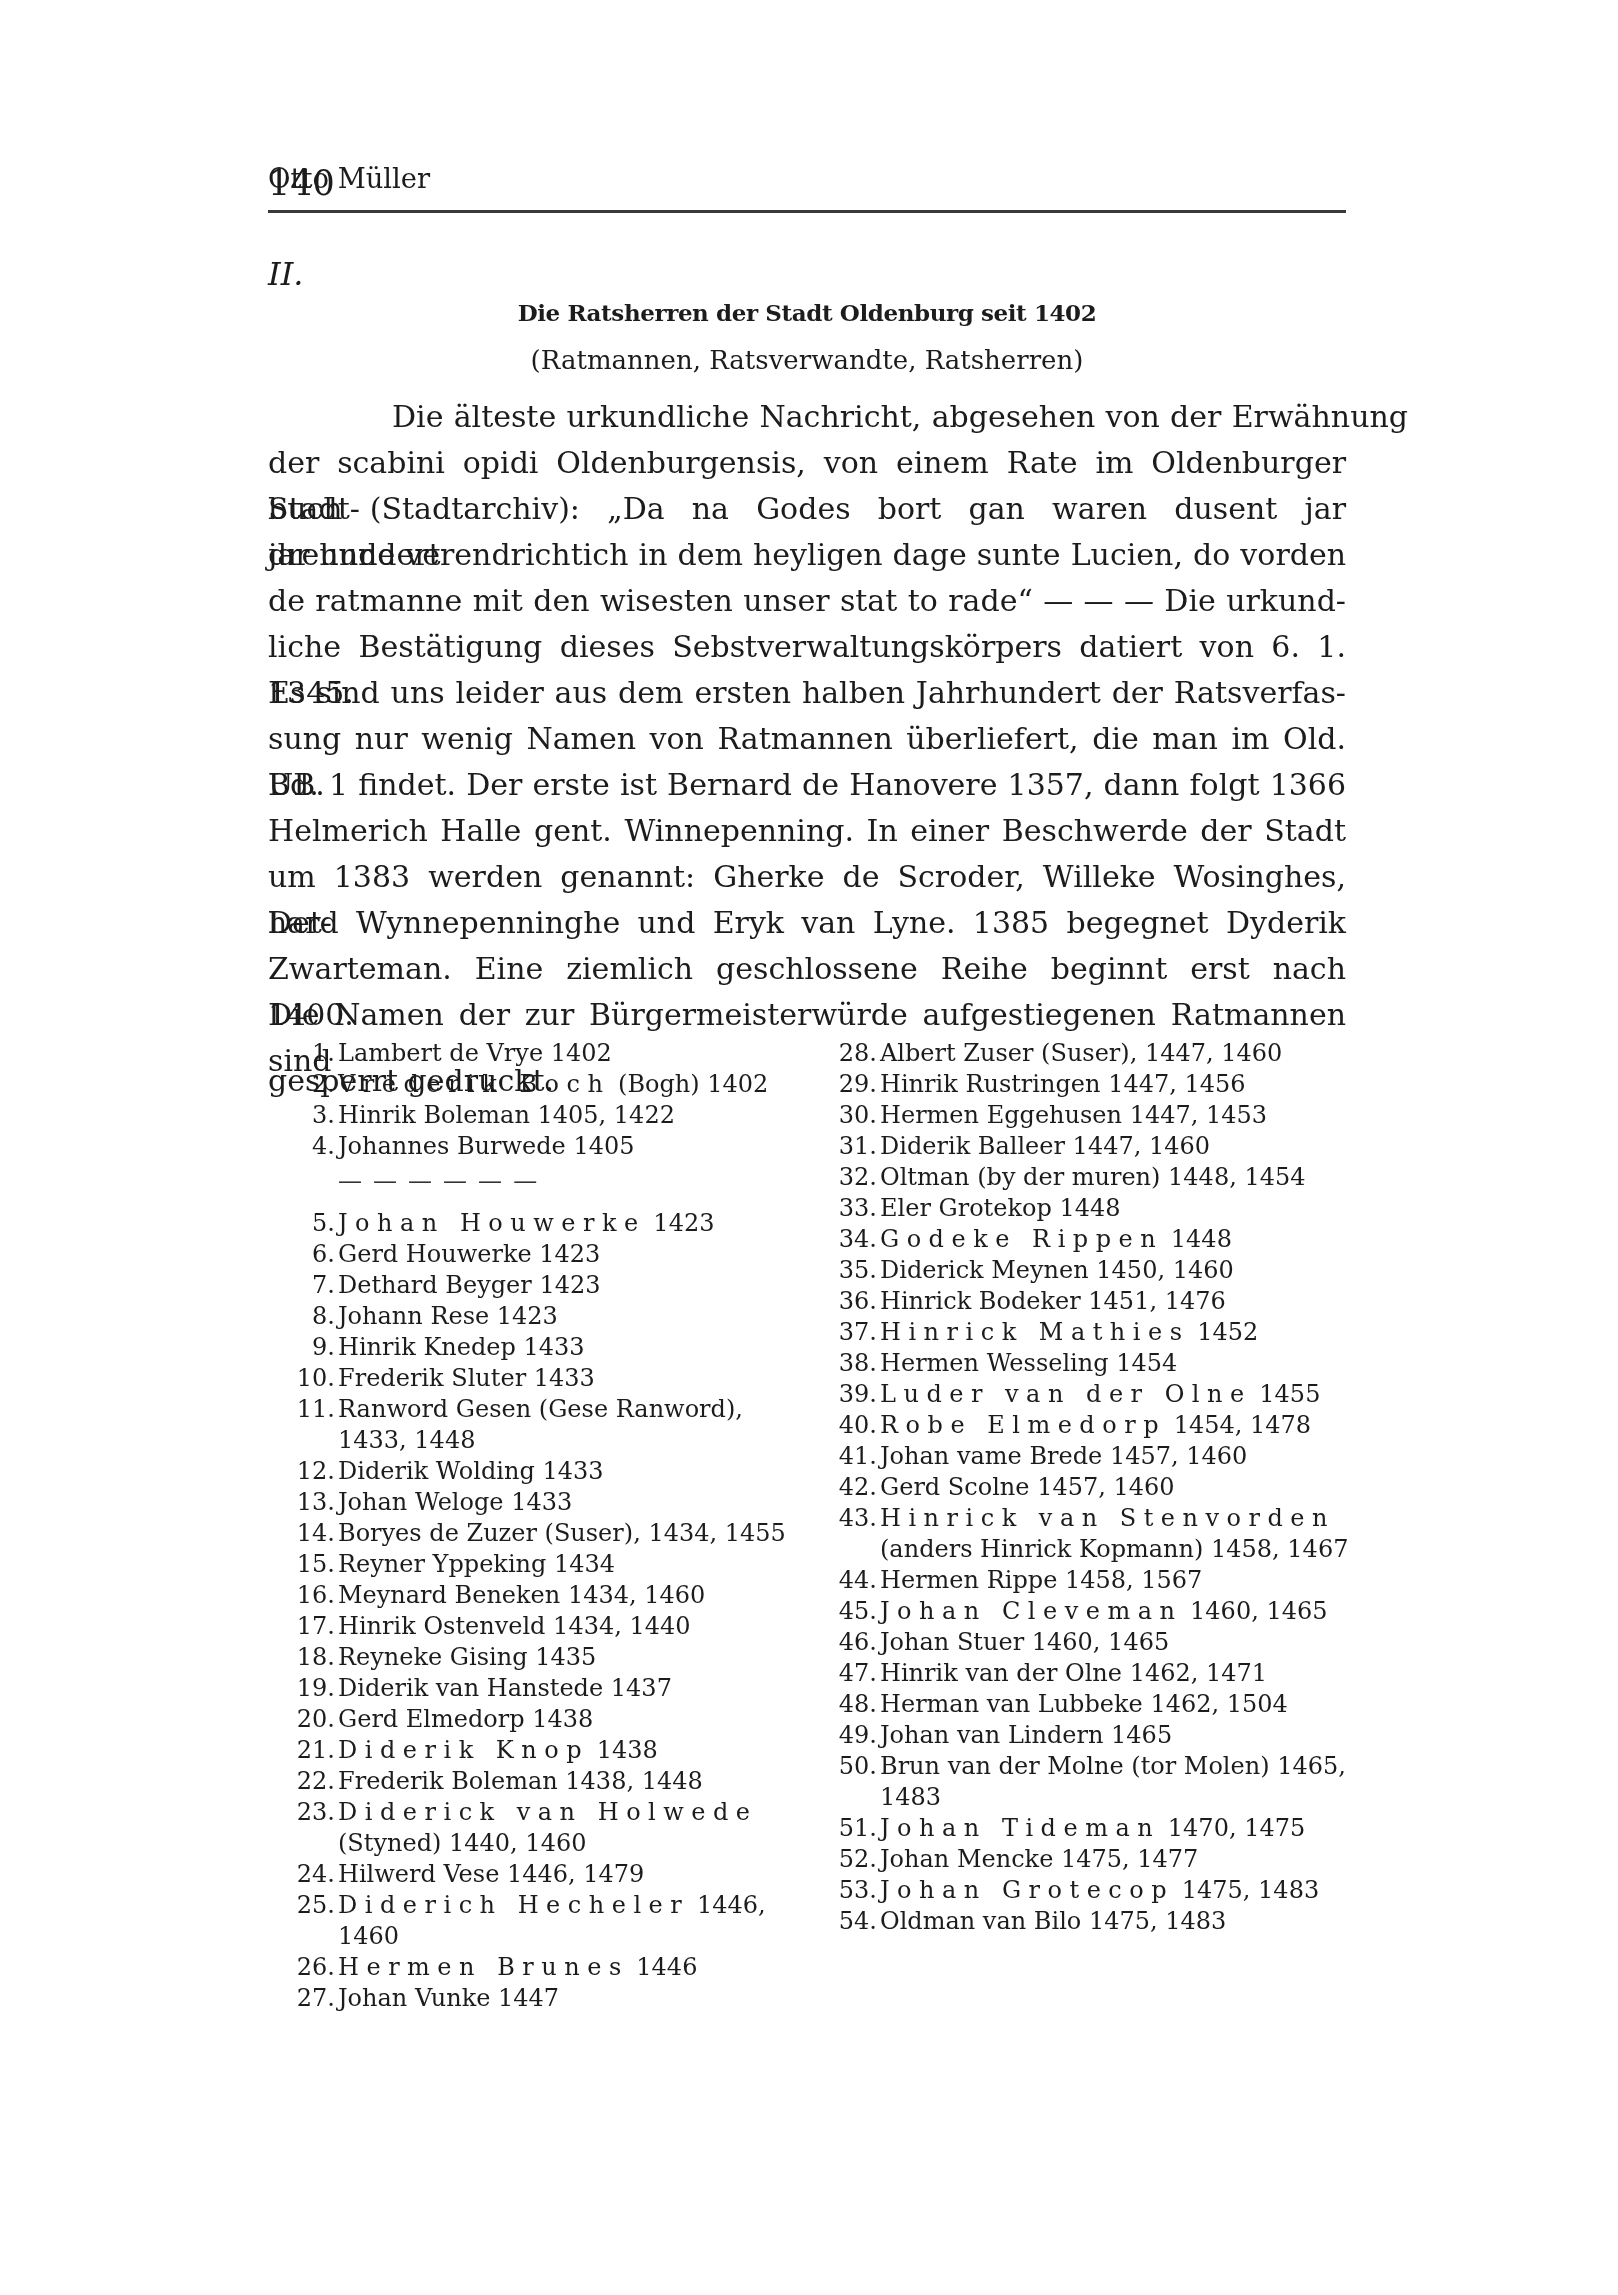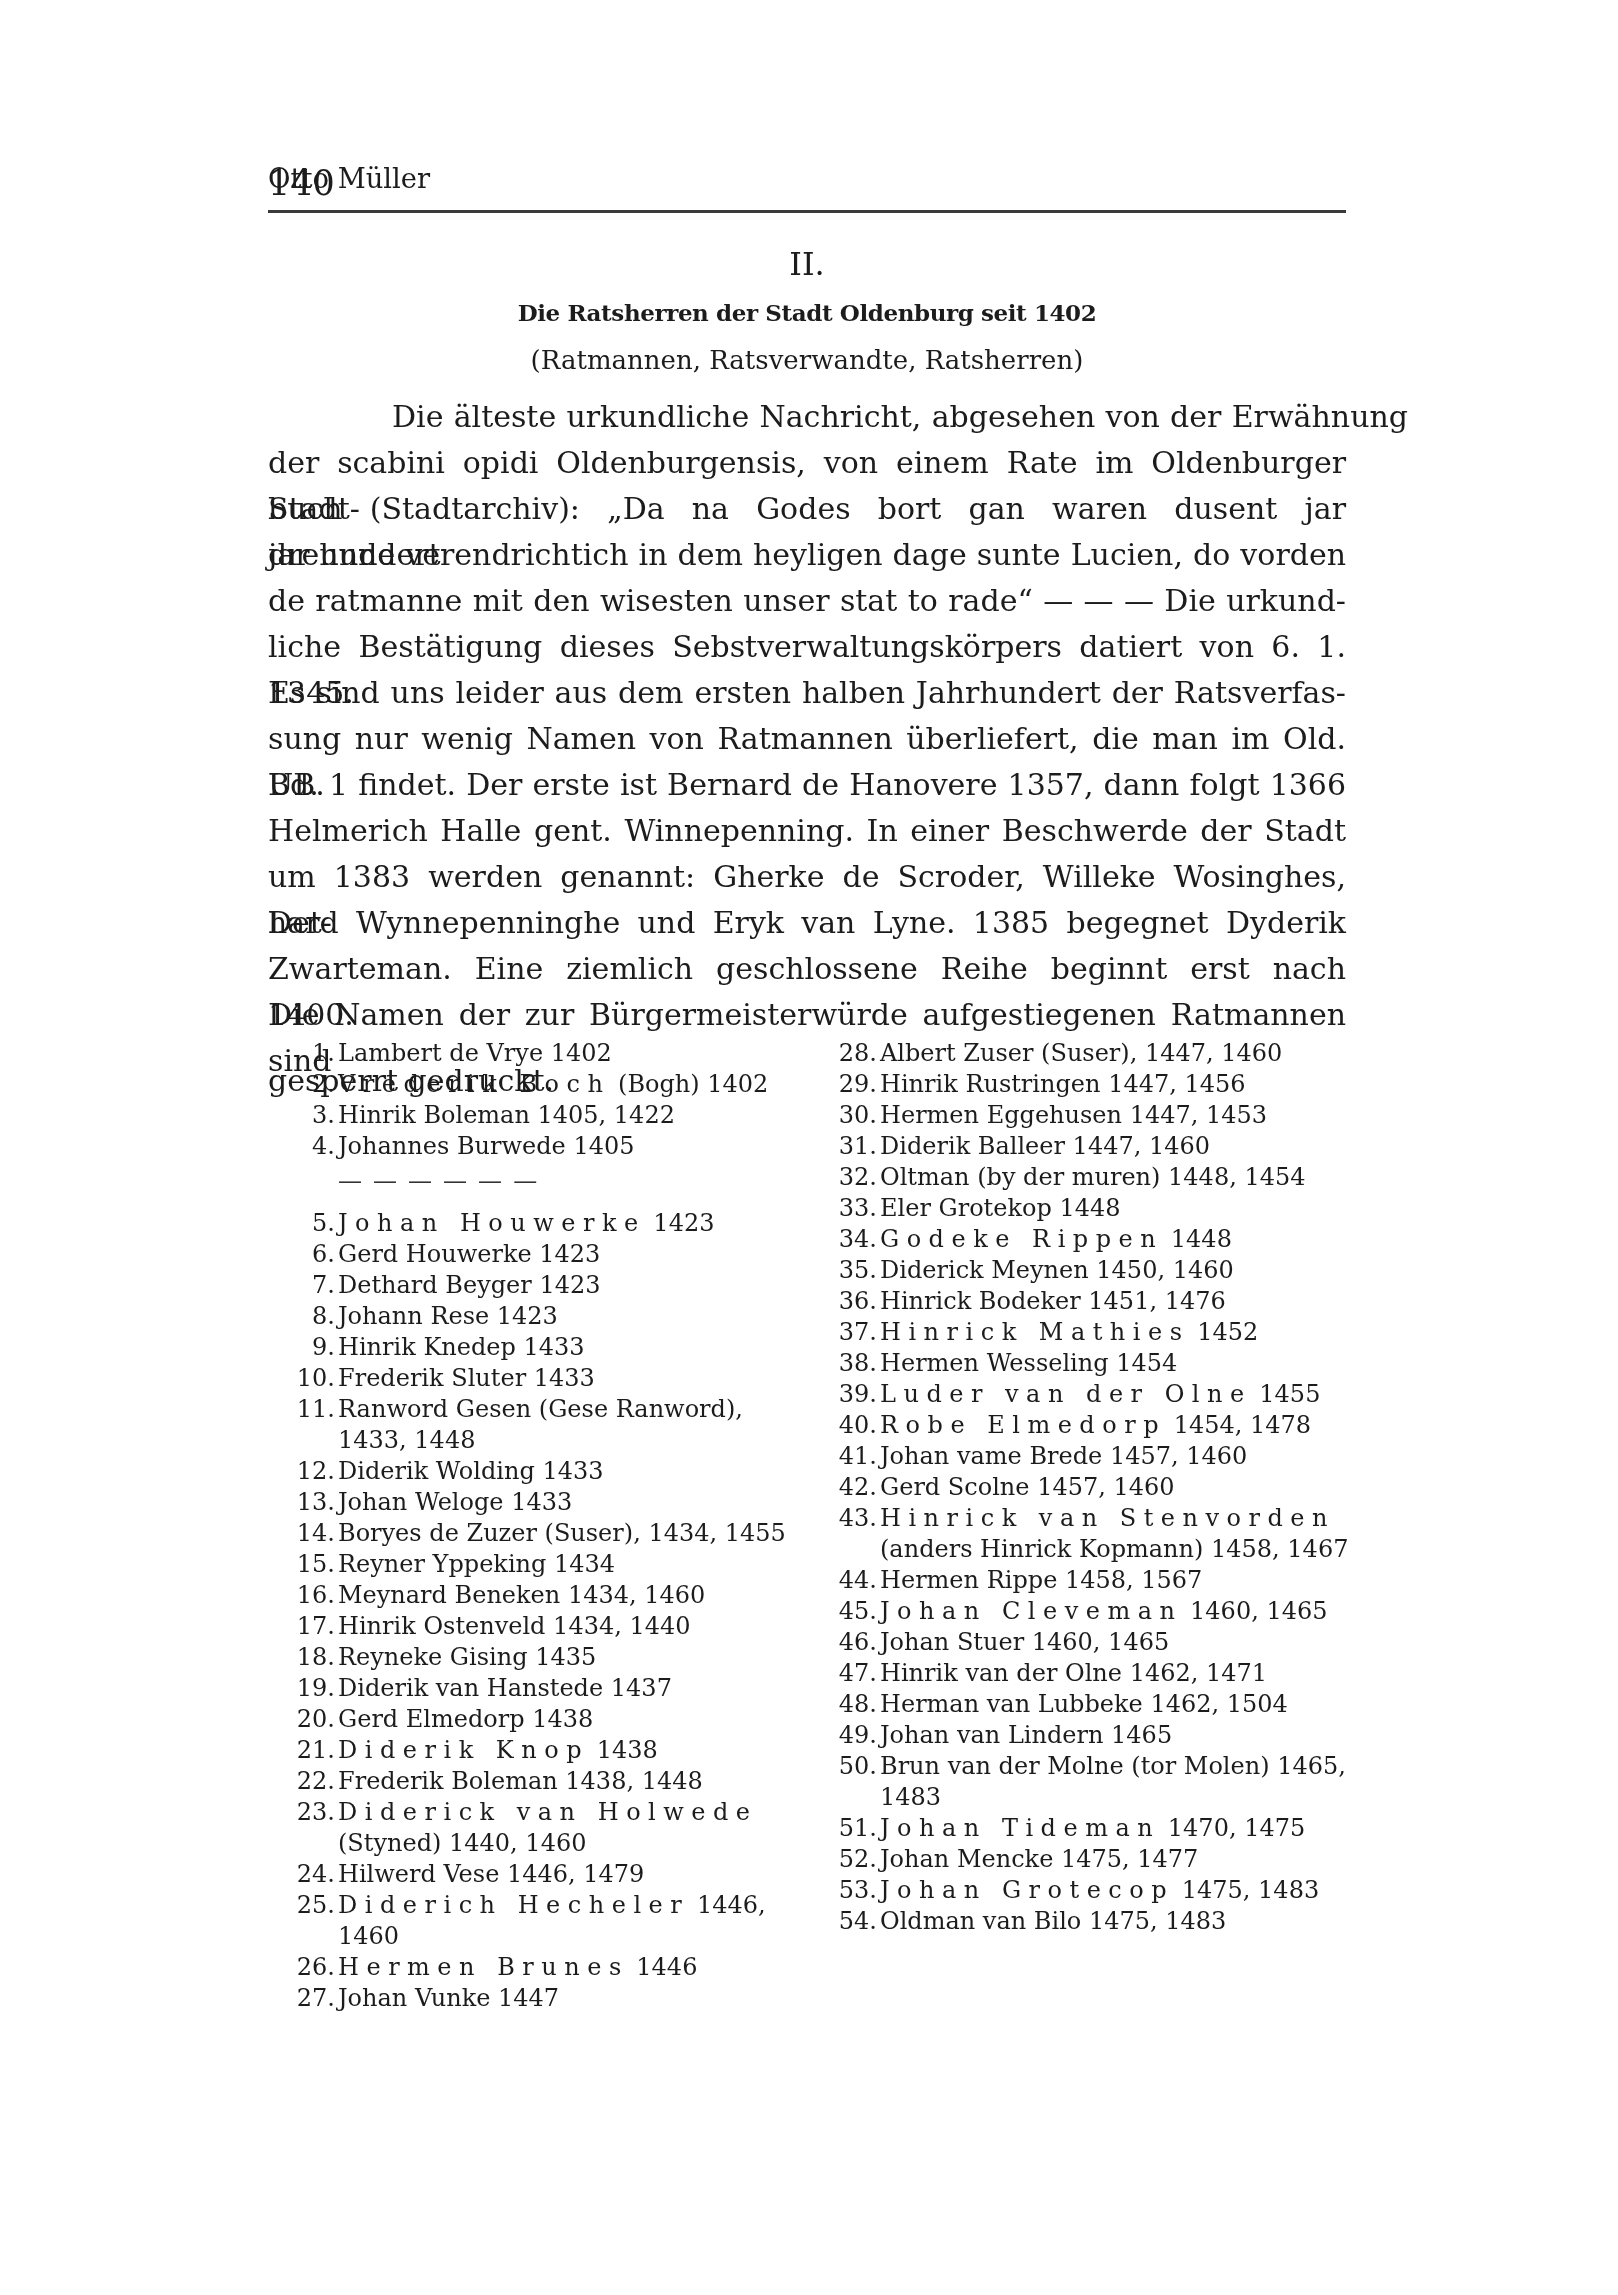--- a/index.html
+++ b/index.html
@@ -5,21 +5,21 @@
   html, body { margin: 0; padding: 0; background: #ffffff; }
   body { width: 1618px; height: 2295px; position: relative; overflow: hidden;
          font-family: "DejaVu Serif", "Liberation Serif", serif; color: #1c1c1c; }
   .page { position: absolute; left: 268px; top: 0; width: 1078px; }
 
   .running-head { position: absolute; top: 163px; left: 0; width: 1078px; height: 42px; }
   .page-number { position: absolute; left: 0; top: 0; font-size: 35px; }
   .running-title { position: absolute; left: 0; width: 100%; text-align: left; top: 0; font-size: 27.4px; }
   .rule { position: absolute; top: 210px; left: 0; width: 1078px; height: 2.5px; background: #3a3a3a; }
 
-  .section-number { position: absolute; top: 245px; left: 0; width: 100%; text-align: center; font-size: 32px; }
+  .section-number { position: absolute; top: 255px; left: 0; width: 100%; text-align: left; font-size: 32px; font-style: italic; }
   .title { position: absolute; top: 299px; left: 0; width: 100%; text-align: center; font-size: 23px; font-weight: bold; letter-spacing: -0.4px; }
   .subtitle { position: absolute; top: 345px; left: 0; width: 100%; text-align: center; font-size: 26px; }
 
   .body-text { position: absolute; top: 394px; left: 0; width: 1078px; font-size: 30px; }
   .body-line { height: 46px; line-height: 46px; text-align: justify; text-align-last: justify; white-space: nowrap; overflow: visible; }
   .body-line.first { text-indent: 62px; }
   .body-line.last { text-align-last: left; margin-top: 20px; }
   .line-inner { display: inline-block; width: 100%; text-align: justify; text-align-last: justify; white-space: normal; }
   .body-line.last .line-inner { text-align-last: left; }
 

